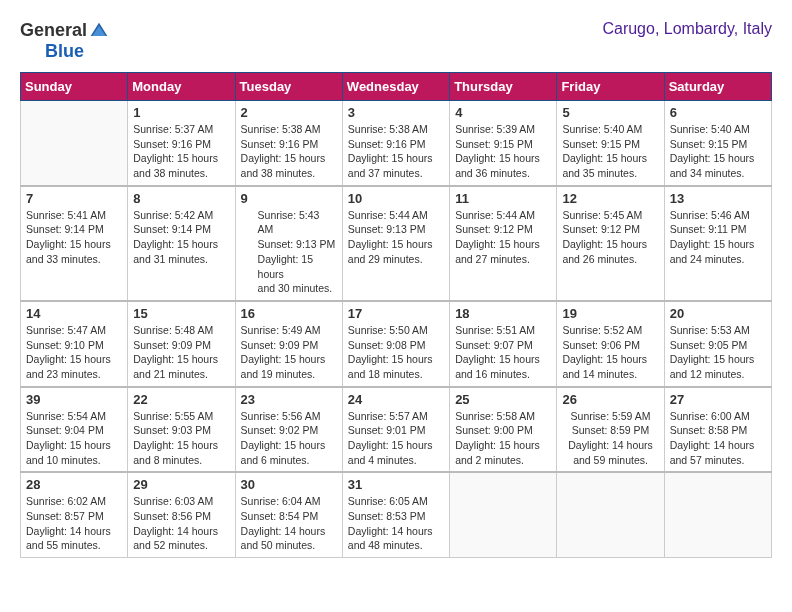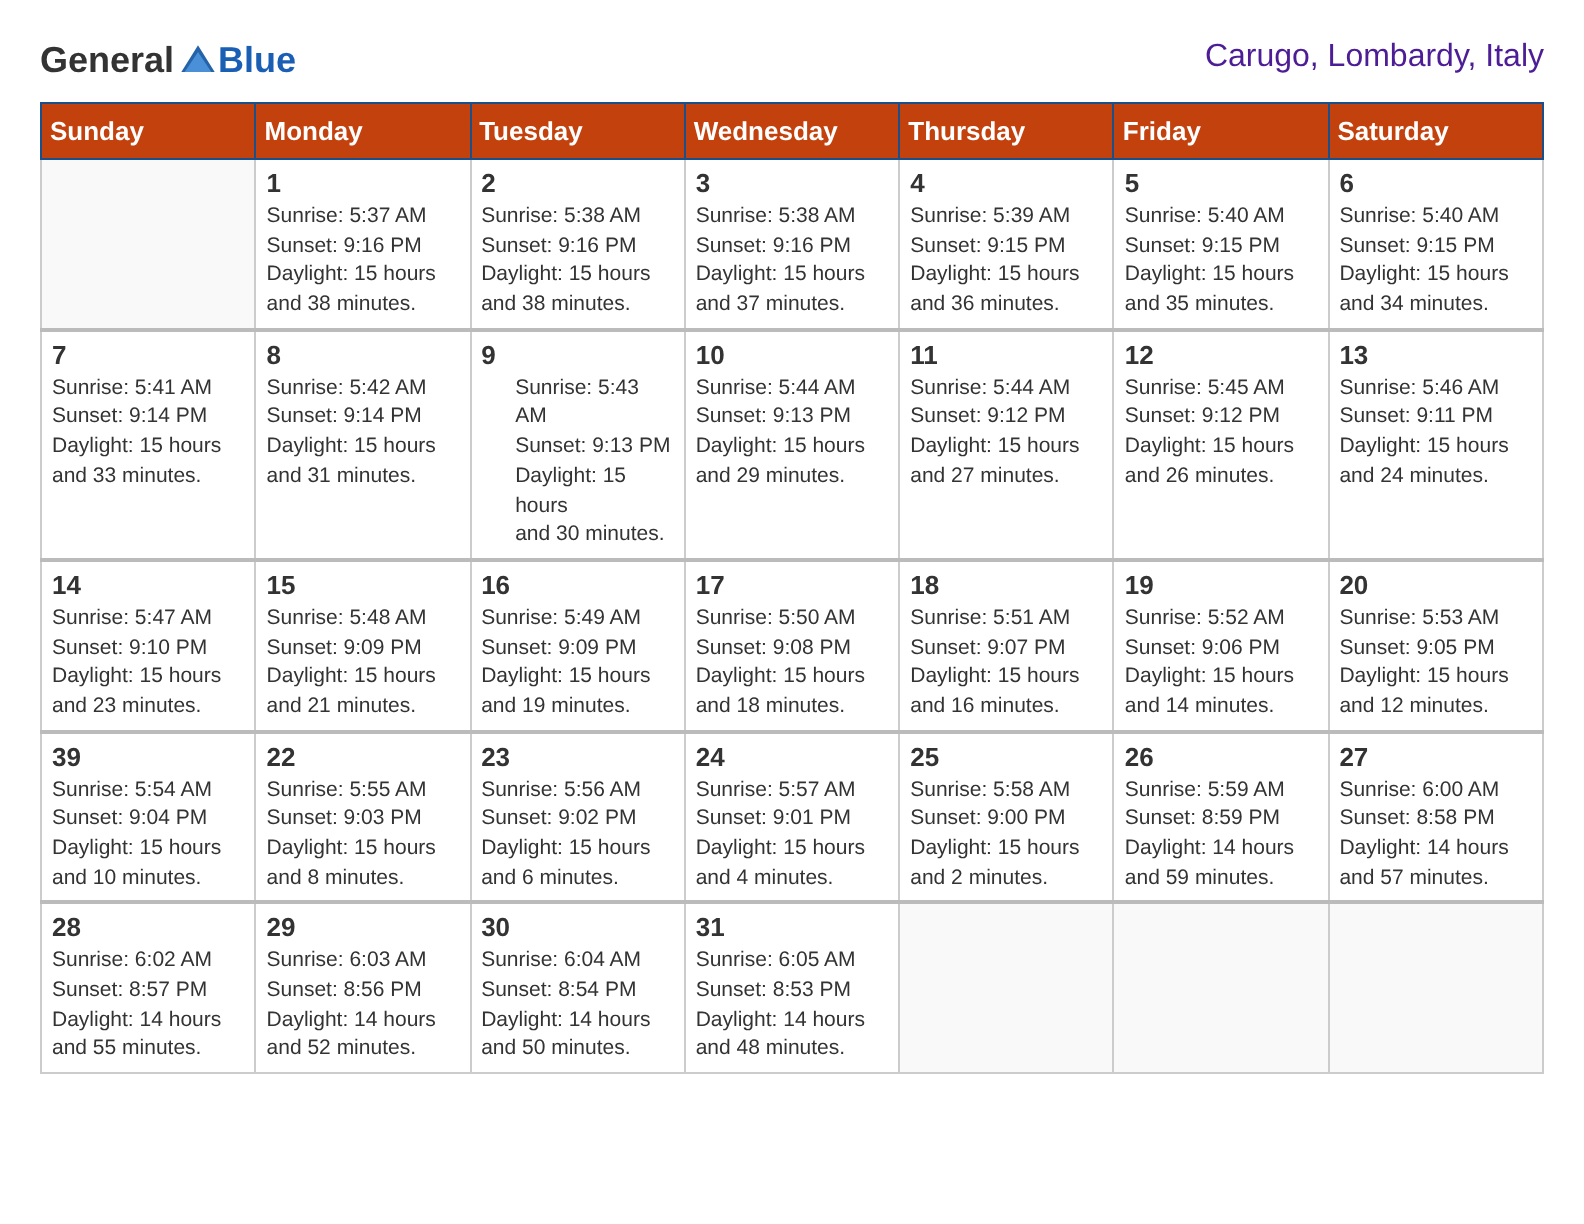--- a/index.html
+++ b/index.html
@@ -11,22 +11,22 @@
       padding: 20px;
     }
     .header {
       display: flex;
       justify-content: space-between;
       align-items: flex-start;
       margin-bottom: 10px;
     }
     .logo {
       display: flex;
-      flex-direction: row;
-      align-items: flex-end;
+      flex-direction: column;
+      align-items: center;
     }
     .logo-text {
       display: flex;
       align-items: center;
     }
     .logo-general {
       font-size: 18px;
       font-weight: bold;
       color: #333;
     }
@@ -50,21 +50,21 @@
     }
     .location {
       font-size: 16px;
       color: #4c1d95;
     }
     .calendar {
       width: 100%;
       border-collapse: collapse;
     }
     .calendar th {
-      background-color: #c2410c;
+      background-color: #be185d;
       color: white;
       padding: 6px 4px;
       font-size: 13px;
       font-weight: bold;
       text-align: left;
       border: 1px solid #1a4f8a;
     }
     .calendar td {
       border: 1px solid #ccc;
       vertical-align: top;
@@ -301,21 +301,21 @@
         </td>
         <td>
           <div class="day-number">25</div>
           <div class="day-info" style="white-space: pre-line;">Sunrise: 5:58 AM
 Sunset: 9:00 PM
 Daylight: 15 hours
 and 2 minutes.</div>
         </td>
         <td>
           <div class="day-number">26</div>
-          <div class="day-info" style="white-space: pre-line;">Sunrise: 5:59 AM
+          <div class="day-info" style="white-space: pre-line; text-align: center;">Sunrise: 5:59 AM
 Sunset: 8:59 PM
 Daylight: 14 hours
 and 59 minutes.</div>
         </td>
         <td>
           <div class="day-number">27</div>
           <div class="day-info" style="white-space: pre-line;">Sunrise: 6:00 AM
 Sunset: 8:58 PM
 Daylight: 14 hours
 and 57 minutes.</div>

